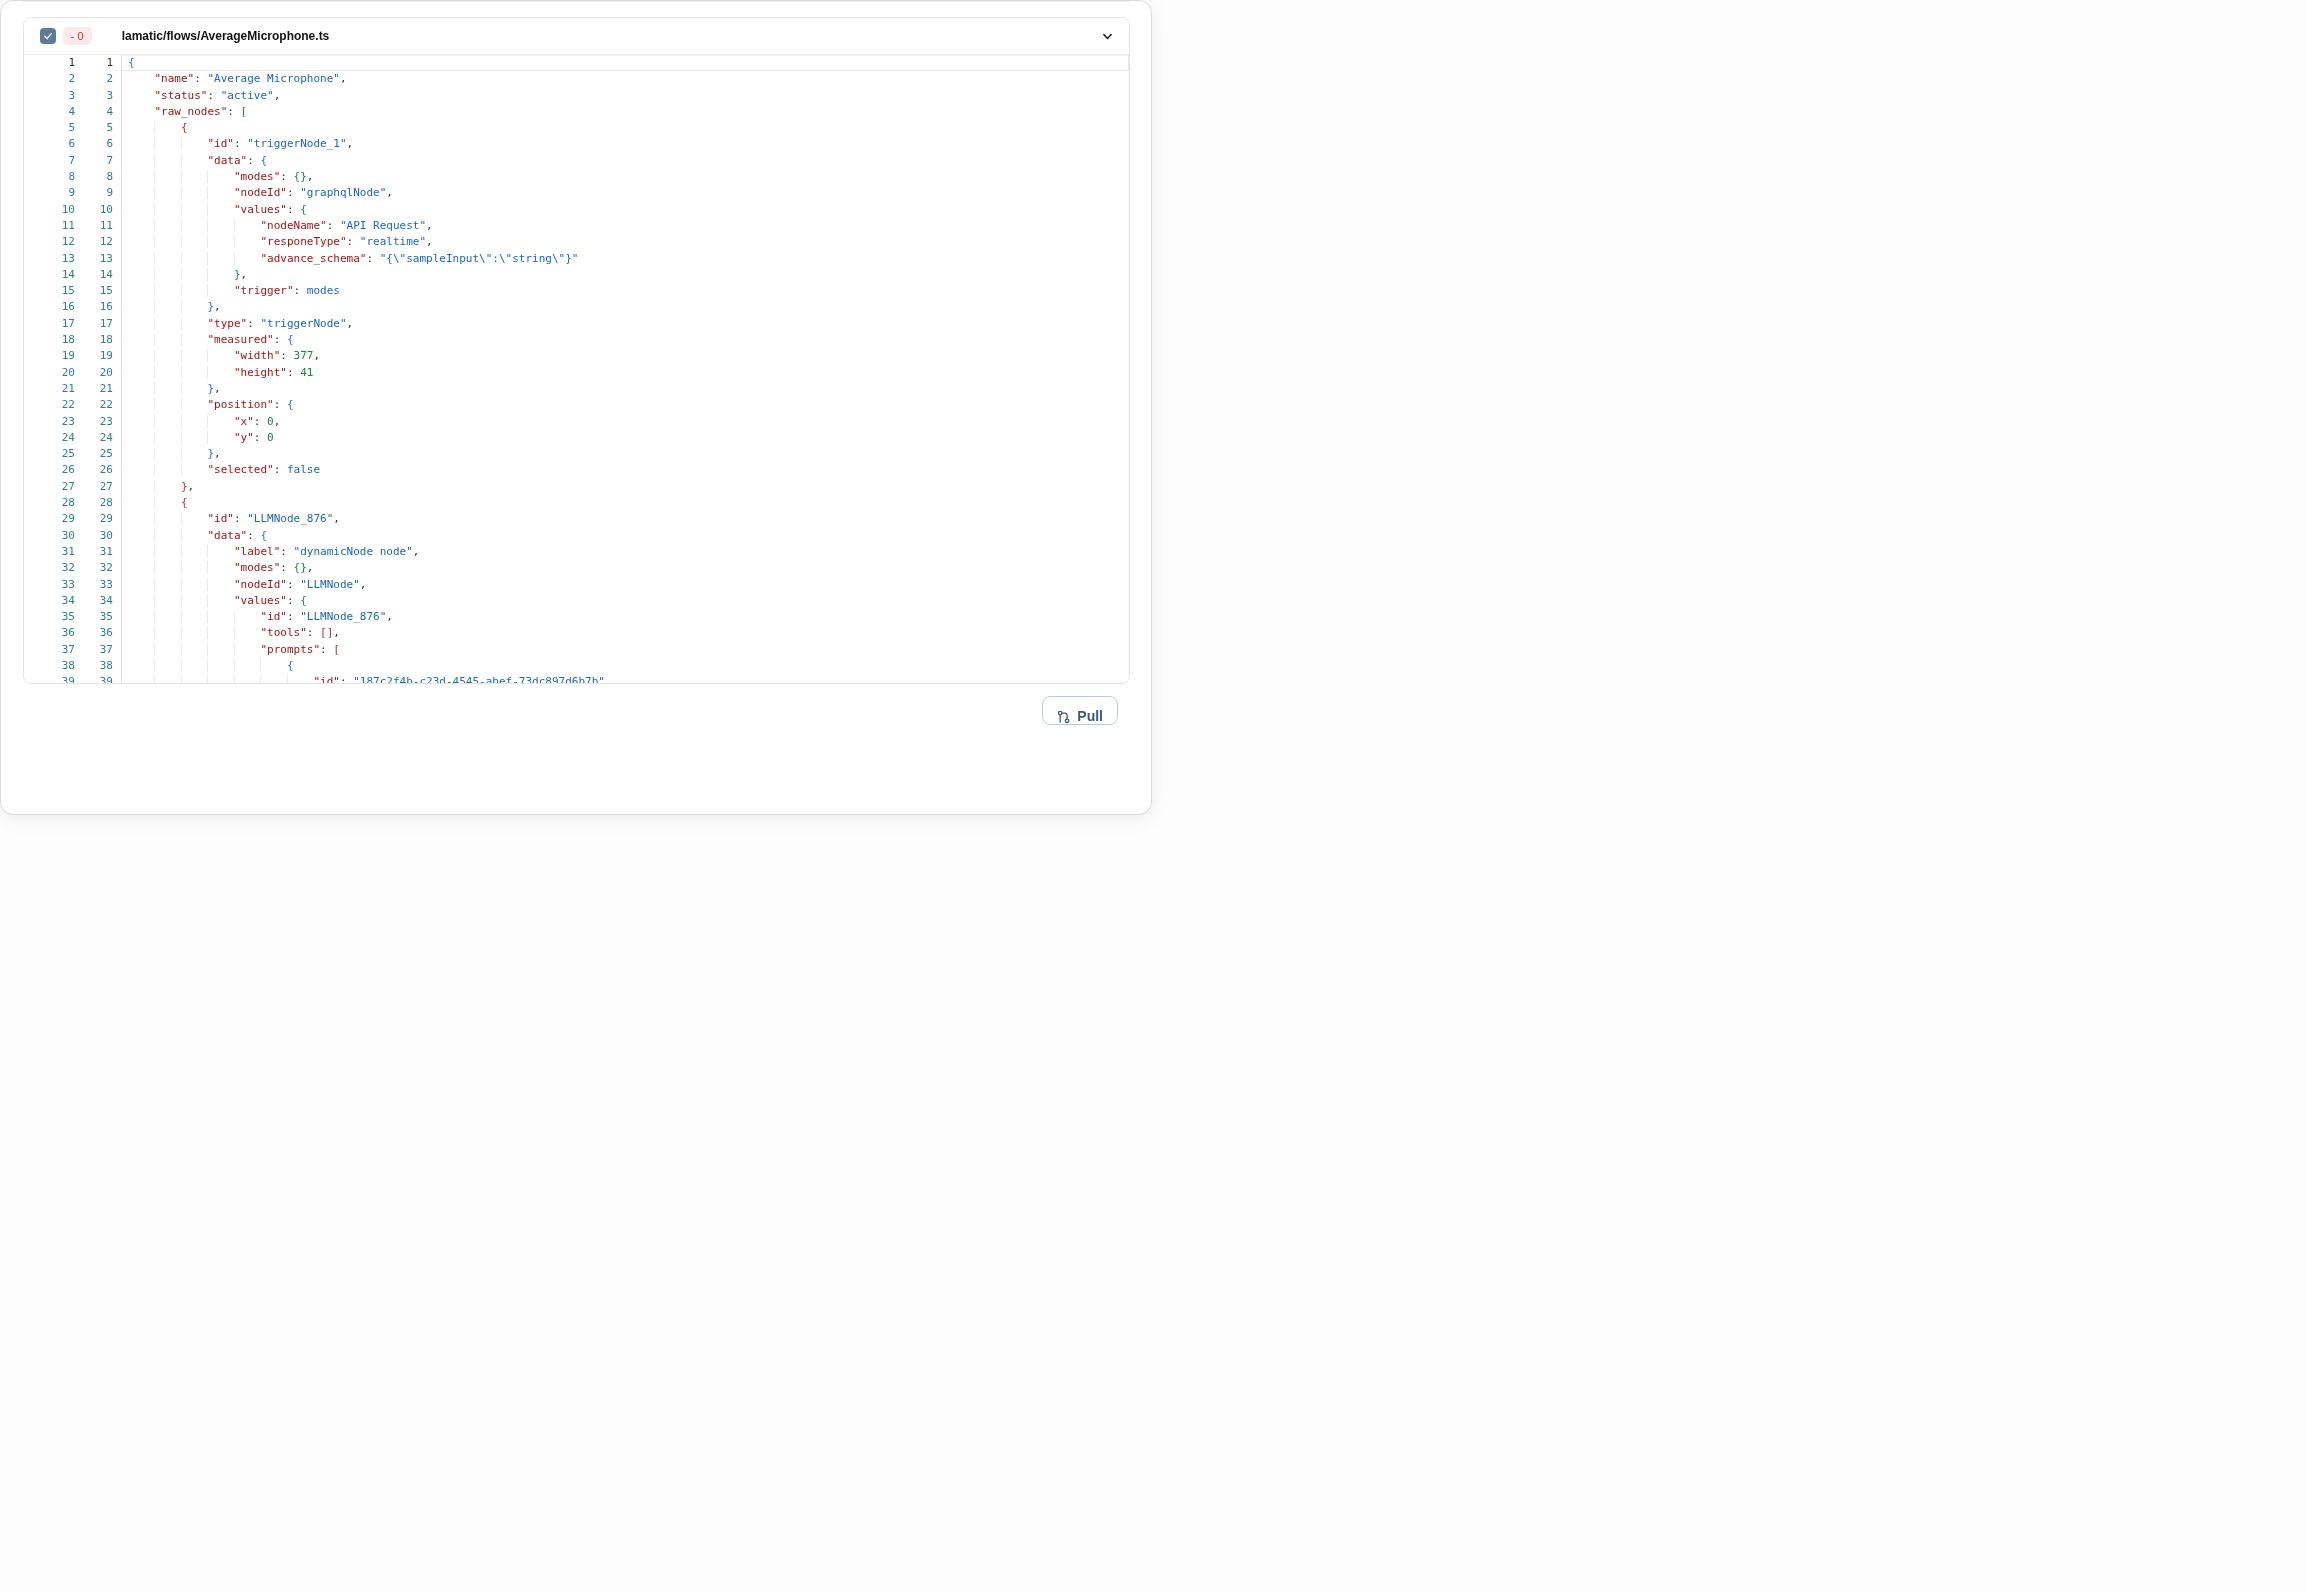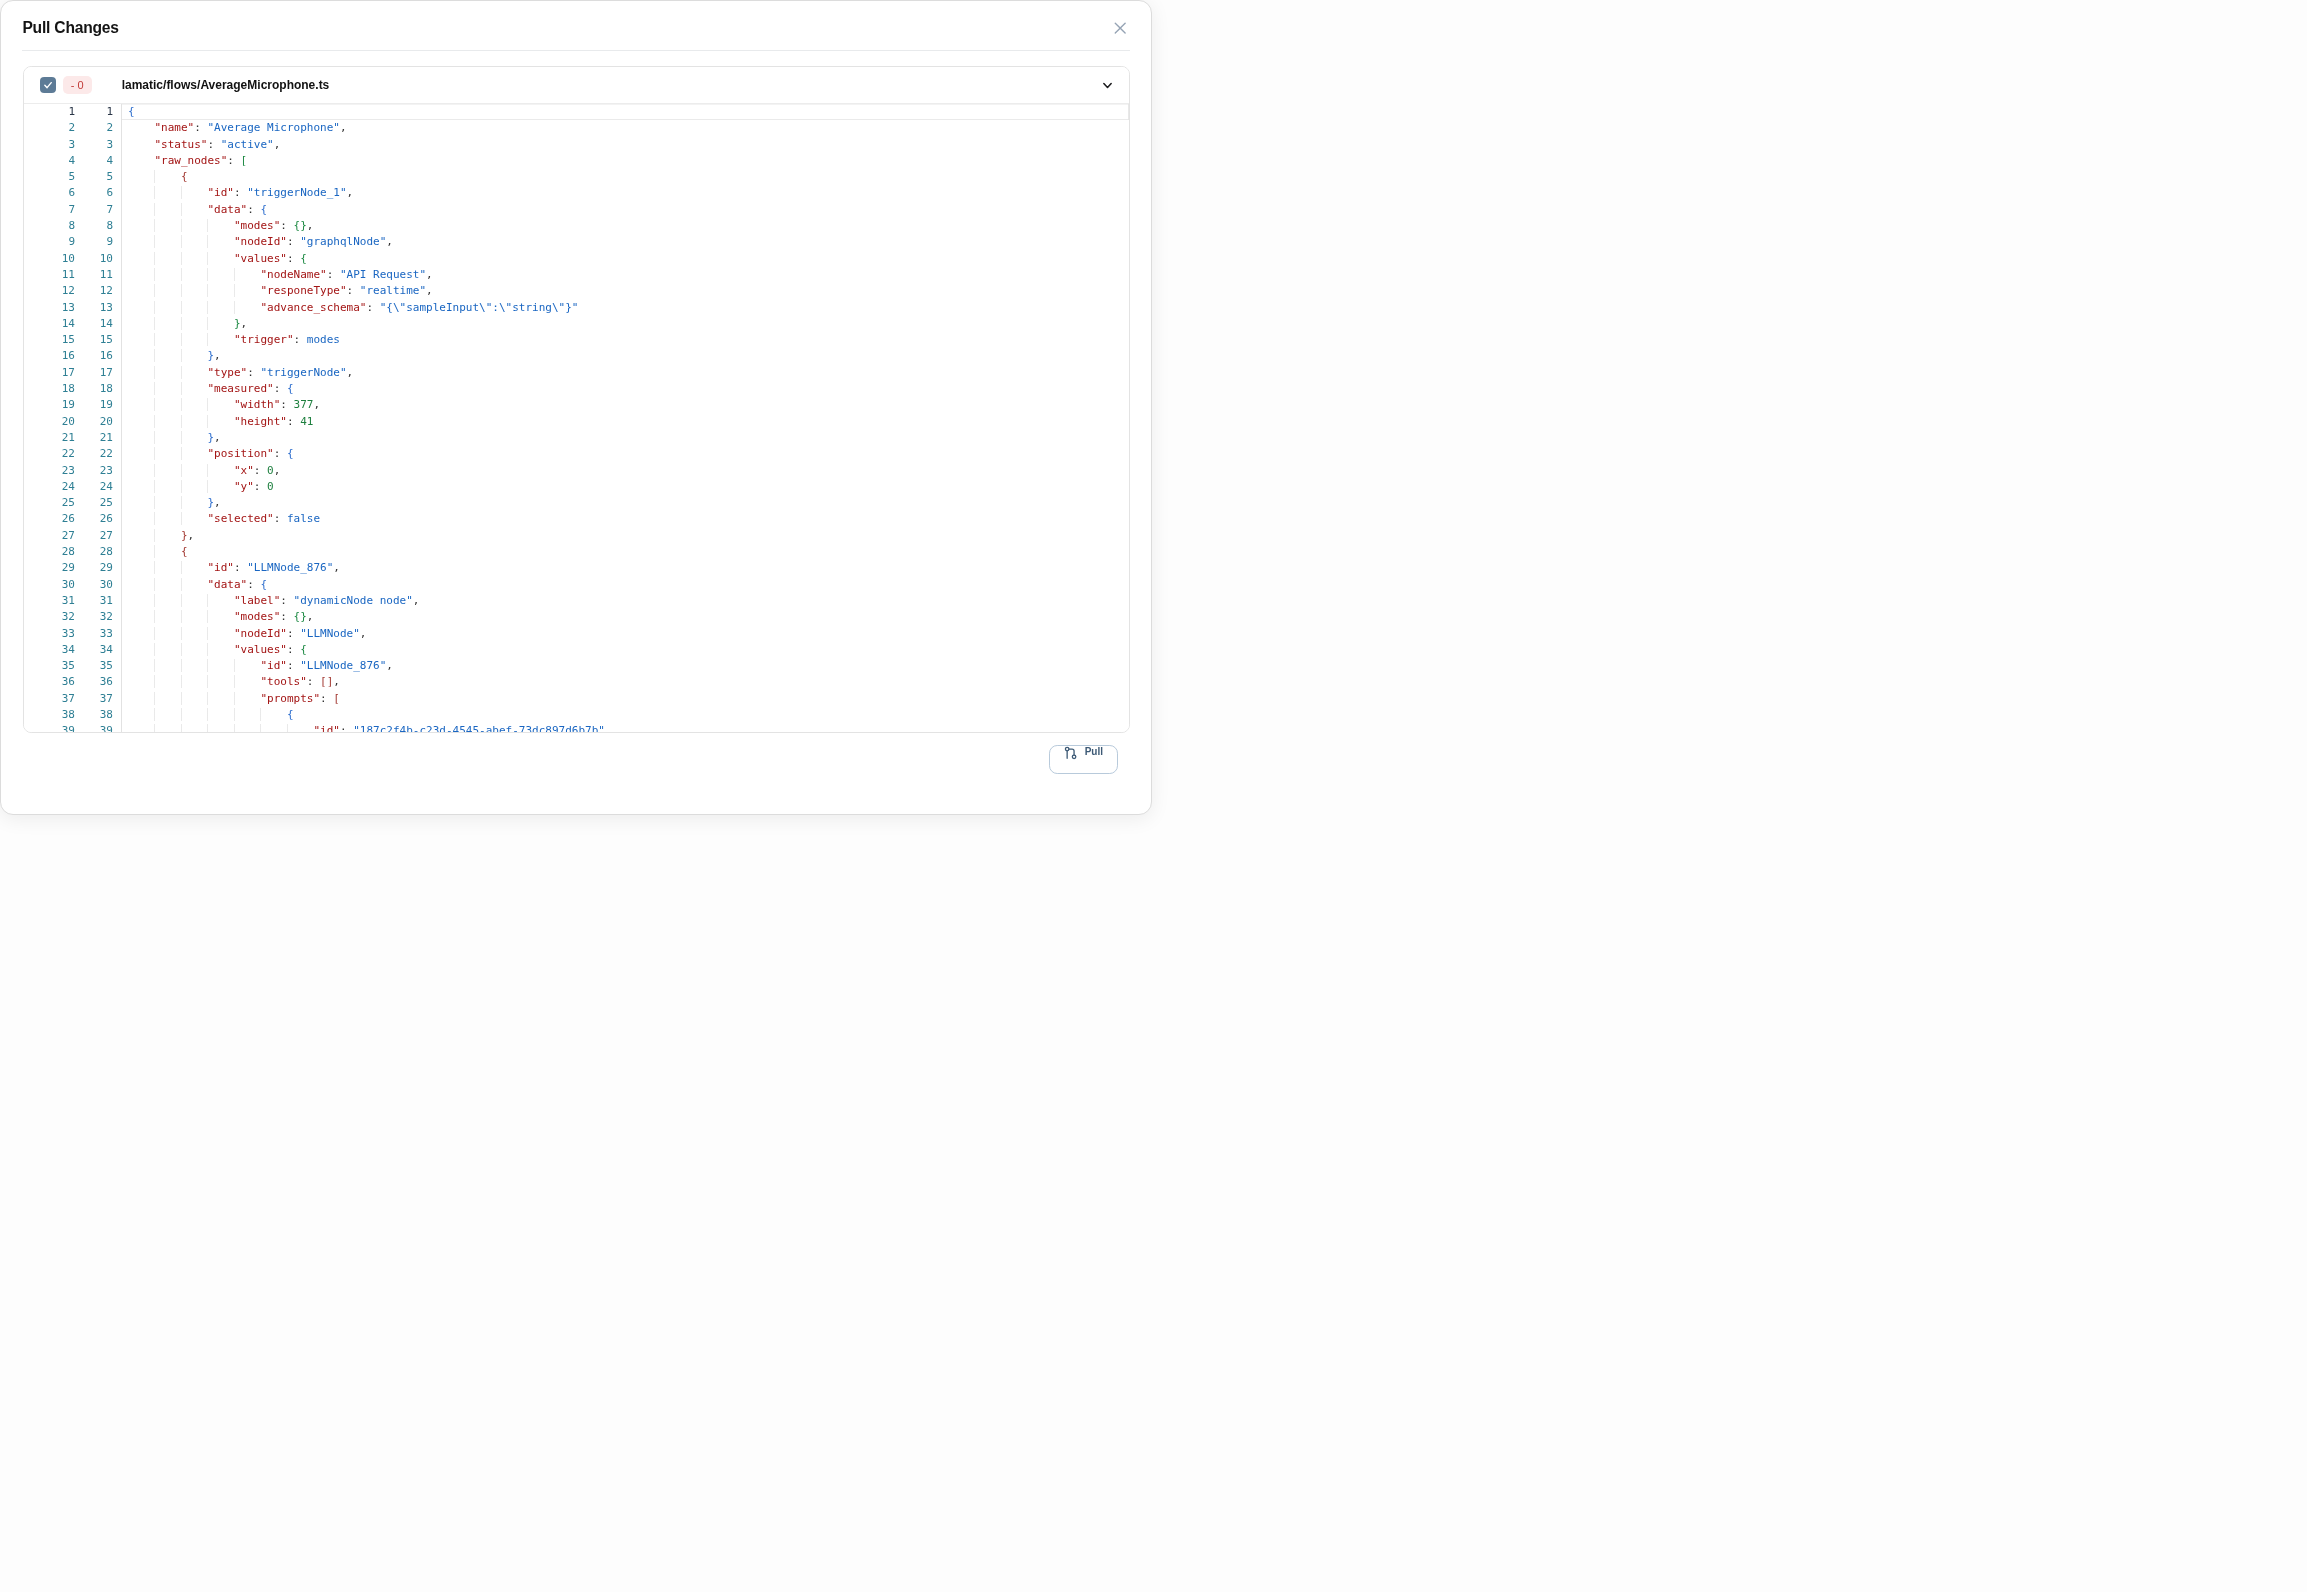--- a/index.html
+++ b/index.html
@@ -30,39 +30,30 @@
   .row{display:flex;height:16.3px;line-height:16.3px;}
   .ln{flex:none;text-align:right;color:var(--ln,#2e7f94);}
   .ln.o{width:51px}.ln.n{width:38px}
   .code-cell{flex:1;border-left:0.8px solid #e2e2e2;margin-left:8.2px;padding-left:5.8px;
              white-space:pre;color:var(--punct,#333);overflow:hidden;}
   .row.active .ln{color:var(--lnActive,#2a3648);}
   .row.active .code-cell{box-shadow:inset 0 -0.8px 0 #e3e3e3,inset -0.8px 0 0 #e3e3e3,inset 0 0.8px 0 #f0f0f0;}
   .ig{background:linear-gradient(var(--guide,#e4e4e4),var(--guide,#e4e4e4)) left top / 0.8px 100% no-repeat;}
 
   .footer{display:flex;justify-content:flex-end;padding:11.5px 33px 0 0;}
-  .pull-btn{display:inline-flex;align-items:flex-start;gap:6.6px;height:29px;padding:0 14px;
+  .pull-btn{display:inline-flex;align-items:flex-end;gap:6.6px;height:29px;padding:0 14px;
             border:0.8px solid #b8cadb;border-radius:8.2px;background:#fff;cursor:pointer;
-            color:var(--accent,#3d5a76);font-size:10px;font-weight:600;
+            color:var(--accent,#3d5a76);font-size:14px;font-weight:600;
             font-family:"Liberation Sans",sans-serif;}
 </style>
 </head>
 <body>
 
 <div class="dialog">
 
-  <div class="dlg-header">
-    <h1 class="dlg-title">Pull Changes</h1>
-    <button class="close-btn">
-      <svg width="16.4" height="16.4" viewBox="0 0 20 20">
-        <line x1="4" y1="4" x2="16" y2="16" stroke="#95a3b4" stroke-width="1.7" stroke-linecap="round"></line>
-        <line x1="16" y1="4" x2="4" y2="16" stroke="#95a3b4" stroke-width="1.7" stroke-linecap="round"></line>
-      </svg>
-    </button>
-  </div>
 
   <div class="dlg-divider"></div>
 
   <div class="file-card">
     <div class="file-head">
       <span class="checkbox">
         <svg width="10" height="10" viewBox="0 0 12 12">
           <polyline points="2.2,6.4 4.9,9.2 9.9,3.2" fill="none" stroke="#fff" stroke-width="1.7" stroke-linecap="round" stroke-linejoin="round"></polyline>
         </svg>
       </span>

